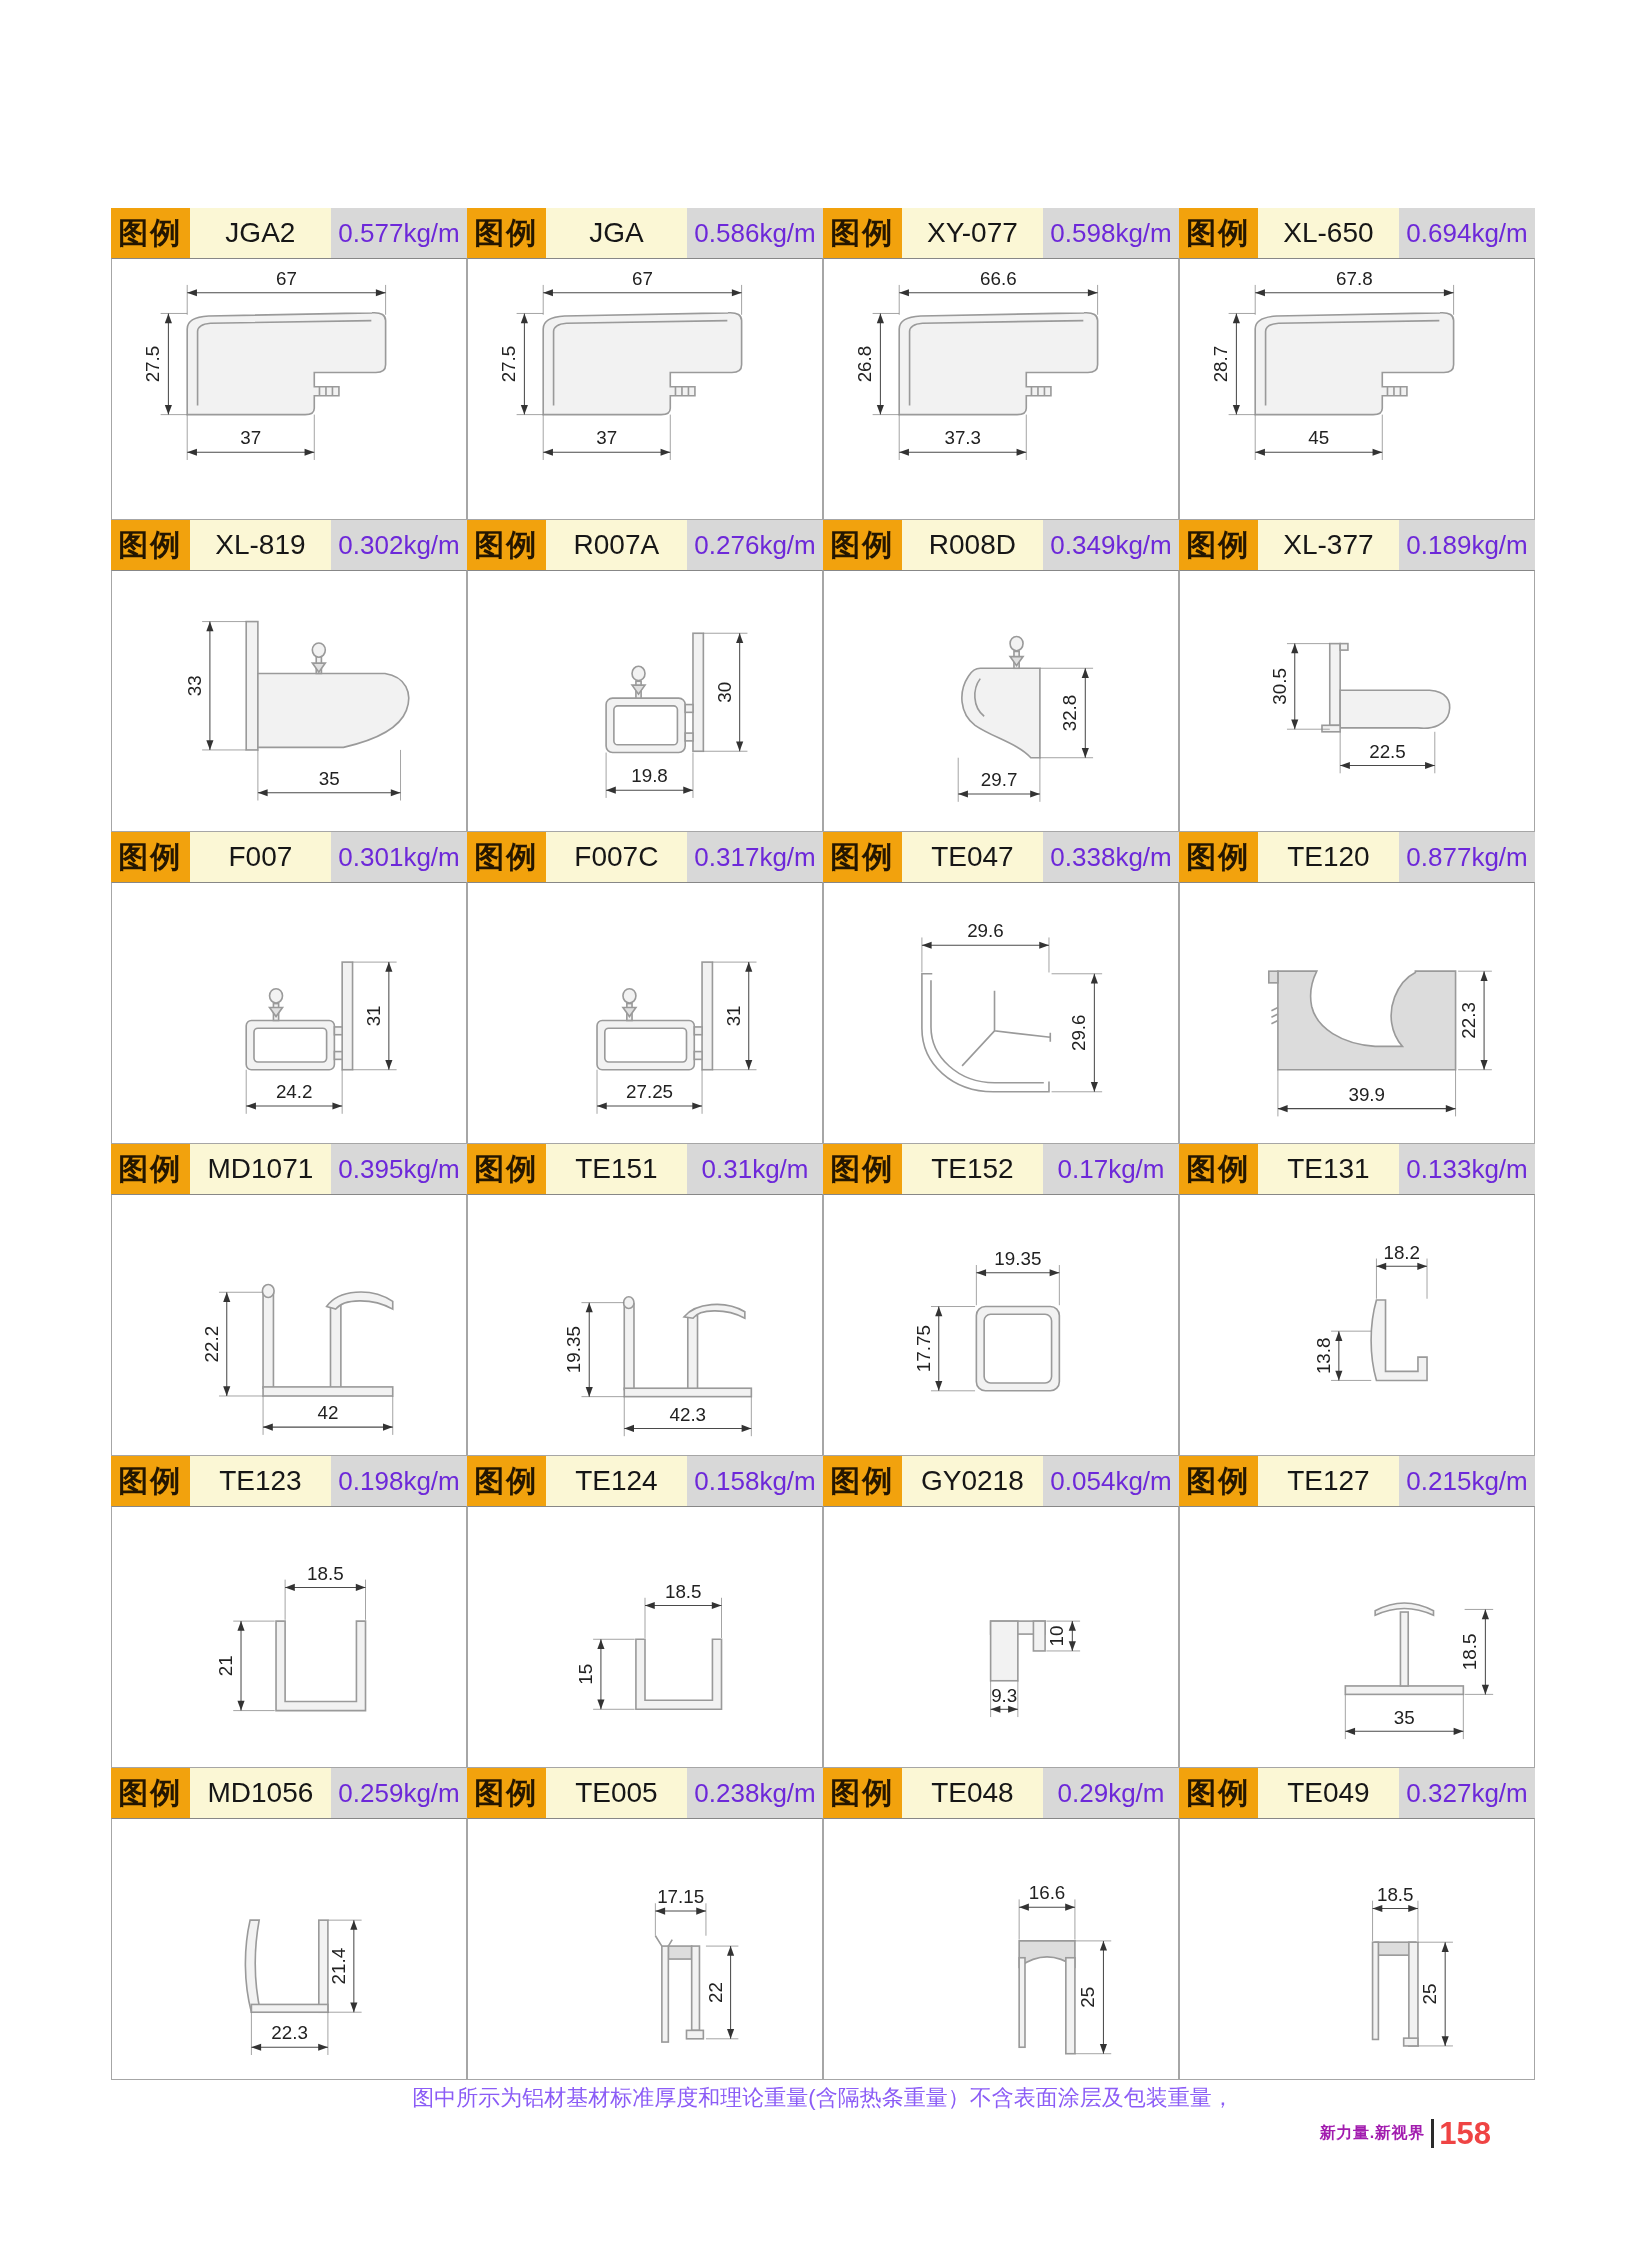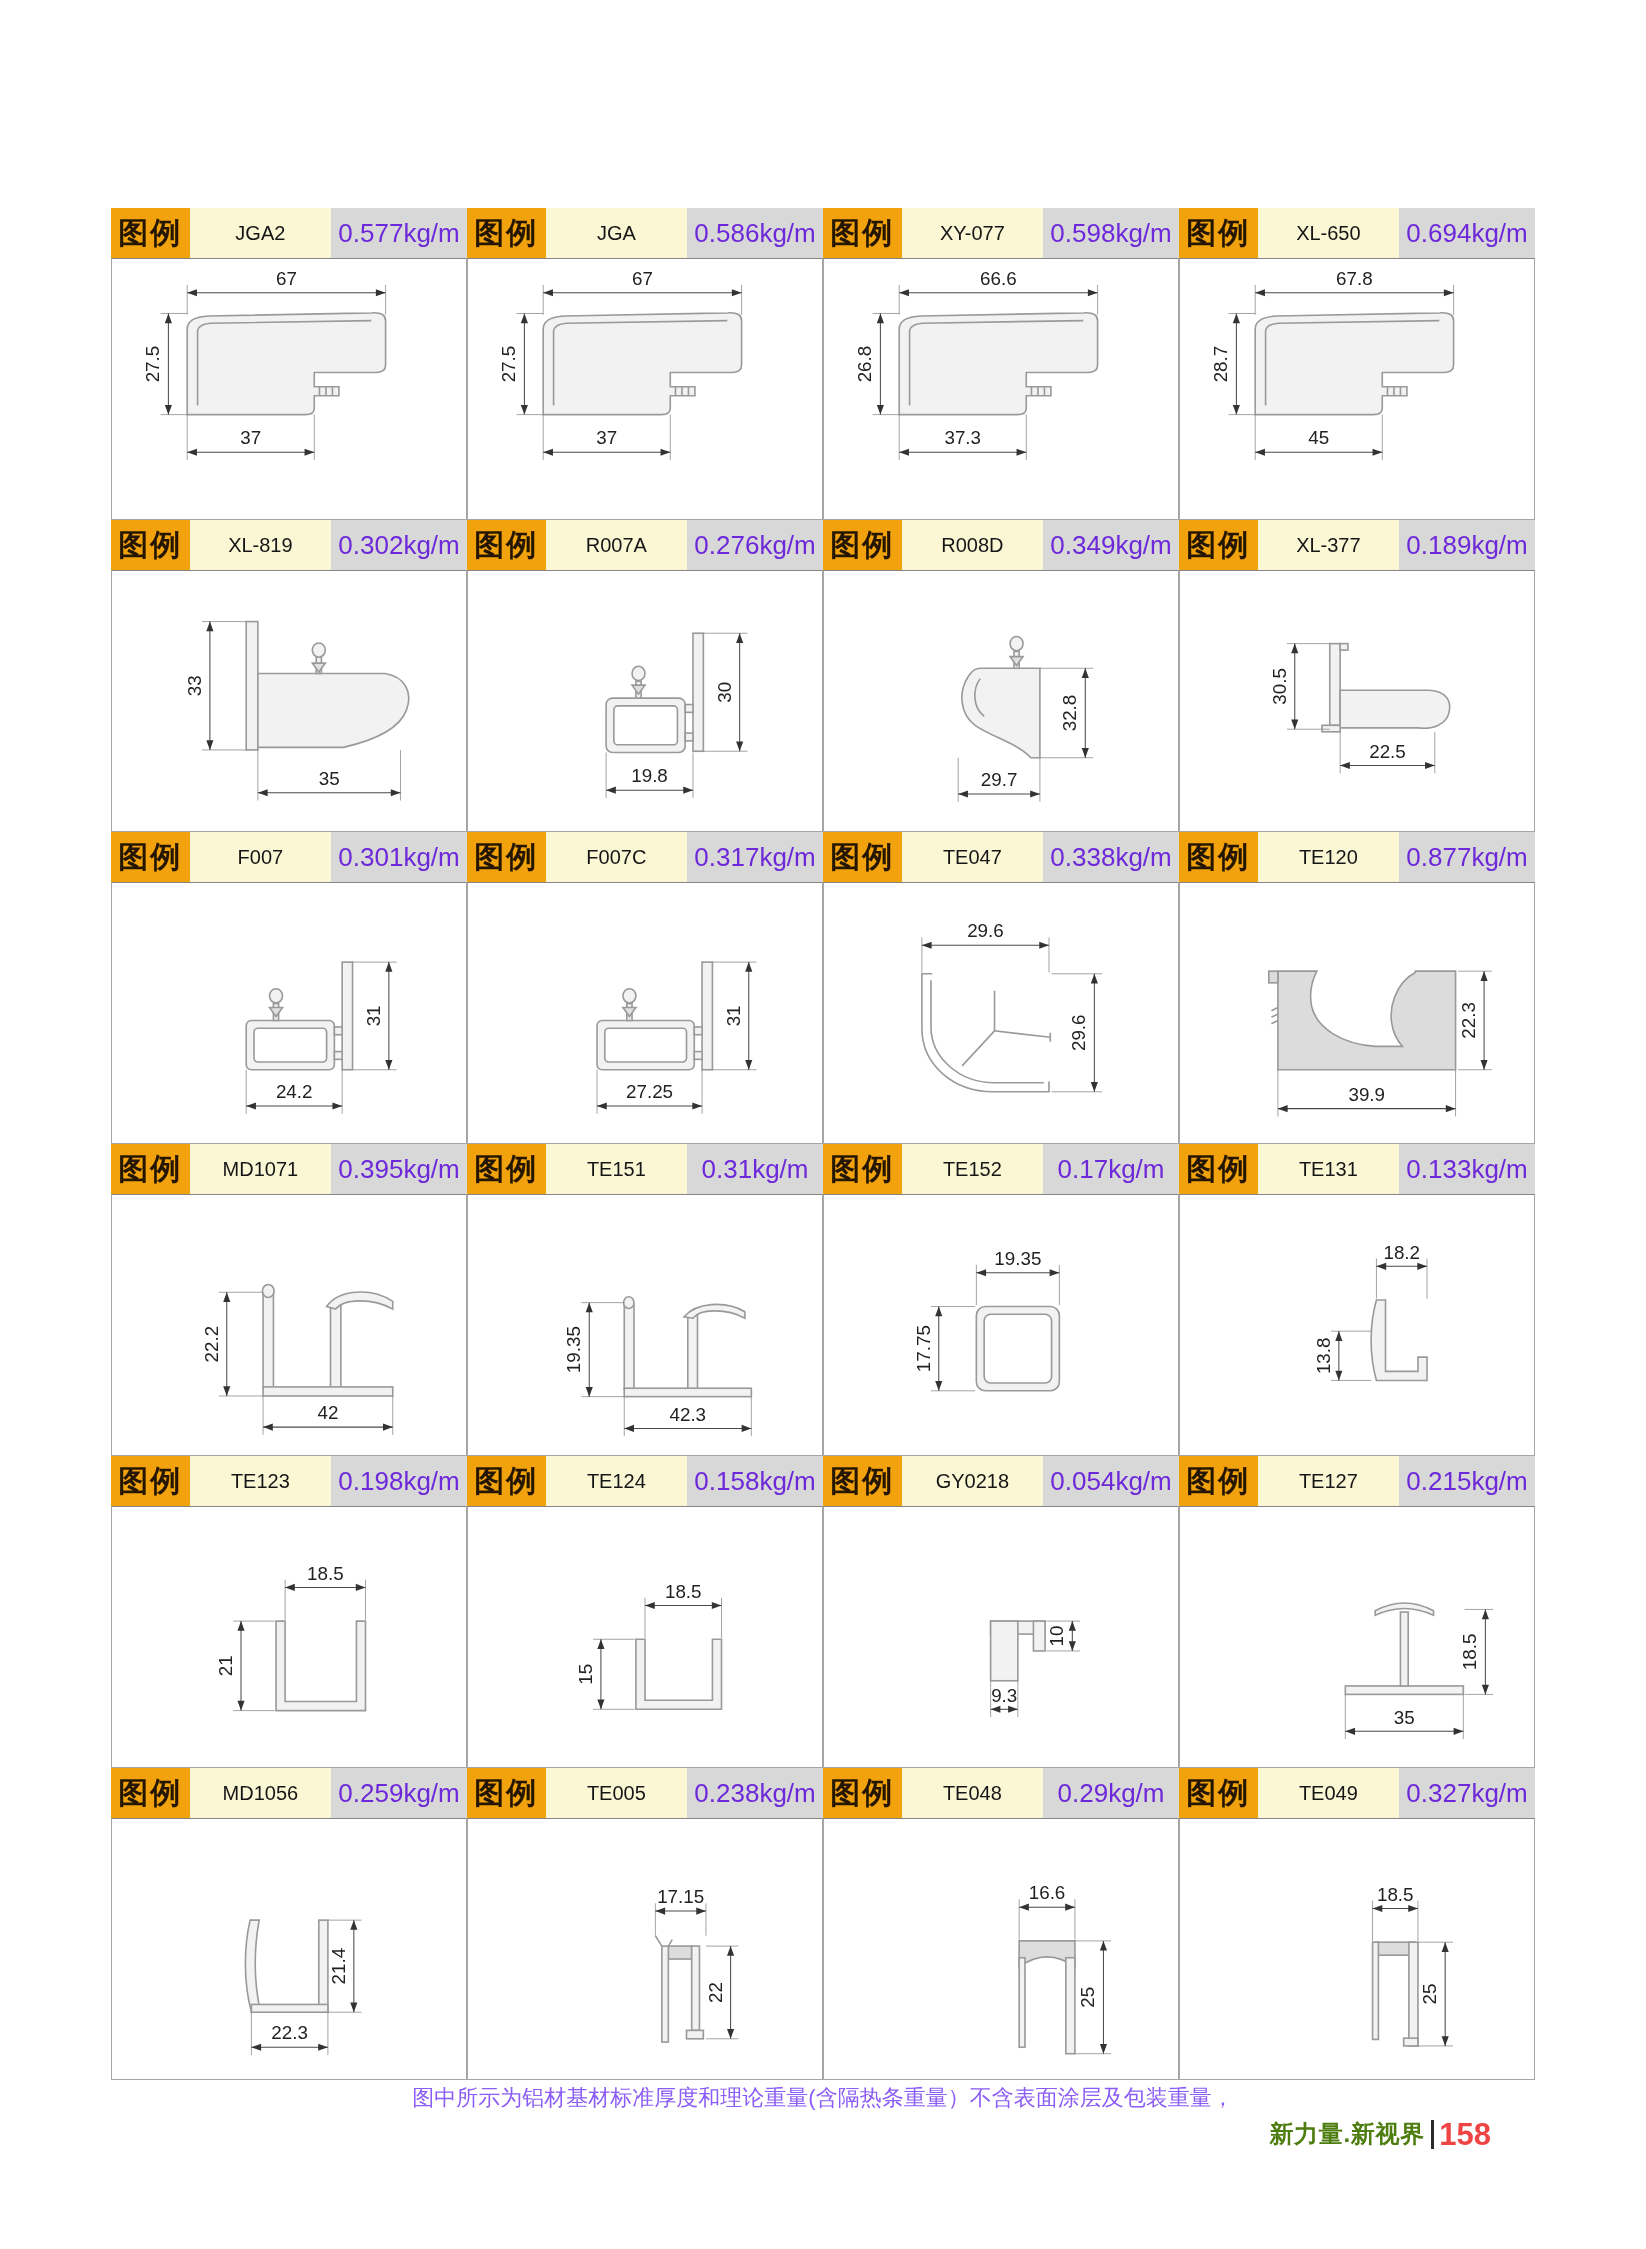--- a/index.html
+++ b/index.html
@@ -14,21 +14,21 @@
   }
   .cell{display:flex;flex-direction:column;}
   .hdr{display:flex;height:50px;}
   .badge{
     width:88px;background:var(--badge-orange,#F2A20D);
     color:#241600;font-weight:bold;font-size:30px;letter-spacing:2px;
     display:flex;align-items:center;justify-content:center;
   }
   .model{
     width:158px;background:var(--model-bg,#FBF7D5);
-    font-size:20px;color:#161616;
+    font-size:28px;color:#161616;
     display:flex;align-items:center;justify-content:center;
   }
   .weight{
     width:152px;background:var(--weight-bg,#D8D8D8);
     font-size:26px;color:#6d28d9;
     display:flex;align-items:center;justify-content:center;
   }
   .bd{
     flex:1;background:#fff;
     border:0.7px solid #a6a6a6;border-top:1.3px solid #878787;
@@ -36,21 +36,21 @@
   }
   .bd svg{display:block;width:100%;height:100%}
   .note{
     position:absolute;left:111px;width:1424px;top:2082px;
     text-align:center;font-size:22px;color:#8b5cf6;line-height:31px;
   }
   .brand{
     position:absolute;top:2118px;right:156px;
     display:flex;align-items:center;
   }
-  .brand .bt{font-size:24px;color:#4d7c0f;font-weight:bold;letter-spacing:0.7px}
+  .brand .bt{font-size:16px;color:#a21caf;font-weight:bold;letter-spacing:0.7px}
   .brand .bar{width:2.6px;height:29px;background:#2a2a2a;margin:0 5.2px 0 6.5px}
   .brand .pn{font-size:31px;font-weight:bold;color:#ef4444;line-height:1}
 </style>
 </head>
 <body style="--badge-orange: #F2A20D; --model-bg: #FBF7D5; --weight-bg: #D8D8D8;">
 
 <div class="grid" id="grid">
     <div class="cell">
       <div class="hdr">
         <div class="badge">图例</div>

